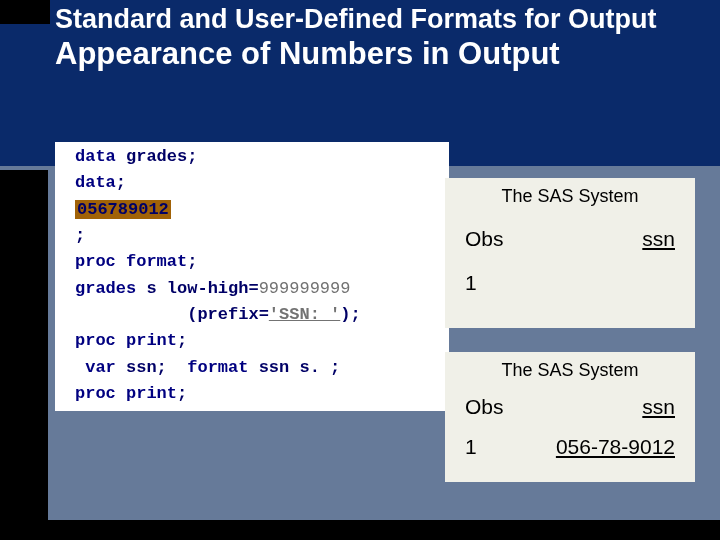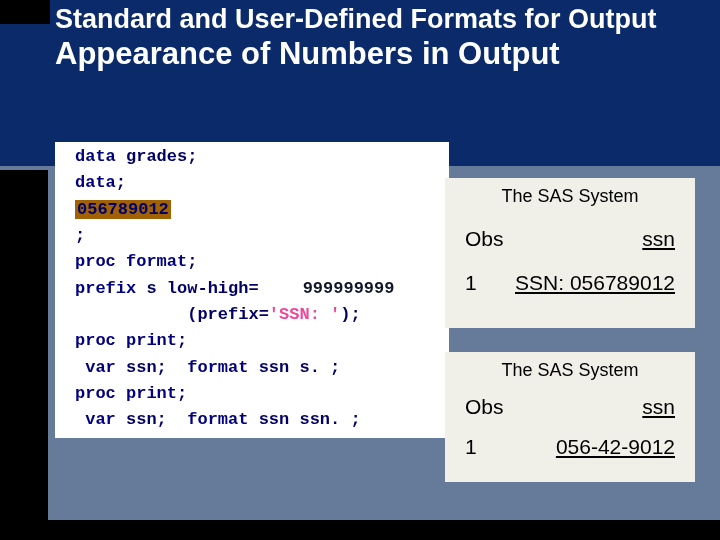--- a/index.html
+++ b/index.html
@@ -63,22 +63,22 @@
     background: #fff;
     font-family: "Courier New", monospace;
     font-size: 17px;
     line-height: 1.55;
     color: #000066;
     font-weight: bold;
     padding: 2px 4px 4px 20px;
   }
   .code-line { white-space: pre; }
   .kw      { color: #000080; font-weight: bold; }
-  .num     { color: #0f172a; font-weight: bold; margin-left: 44px; }
-  .str     { color: #ec4899; font-weight: bold; }
+  .num     { color: #737373; font-weight: normal; }
+  .str     { color: #737373; font-weight: bold; text-decoration: underline; }
   .highlight {
     background: #a16207;
     padding: 0 2px;
   }
 
   
   .out-box {
     position: absolute;
     background: #f0f0e8;
     font-family: "Arial Narrow", Arial, sans-serif;
@@ -119,45 +119,43 @@
   </div>
 
   <div class="black-box"></div>
 
   <div class="code-block">
     <div class="code-line"><span class="kw">data</span><span> grades;</span></div>
     <div class="code-line"><span class="kw">data</span><span>;</span></div>
     <div class="code-line"><span class="highlight">056789012</span></div>
     <div class="code-line"><span>;</span></div>
     <div class="code-line"><span class="kw">proc</span><span> </span><span class="kw">format</span><span>;</span></div>
-    <div class="code-line"><span class="kw">prefix</span><span> s low-high=</span><span class="num">999999999</span></div>
+    <div class="code-line"><span class="kw">grades</span><span> s low-high=</span><span class="num">999999999</span></div>
     <div class="code-line"><span>           (prefix=</span><span class="str">'SSN: '</span><span>);</span></div>
     <div class="code-line"><span class="kw">proc</span><span> </span><span class="kw">print</span><span>;</span></div>
     <div class="code-line"><span class="kw"> var</span><span> ssn;  </span><span class="kw">format</span><span> ssn s. ;</span></div>
     <div class="code-line"><span class="kw">proc</span><span> </span><span class="kw">print</span><span>;</span></div>
-    <div class="code-line"><span class="kw"> var</span><span> ssn;  </span><span class="kw">format</span><span> ssn ssn. ;</span></div>
   </div>
 
   <div id="out1" class="out-box">
     <div class="title">The SAS System</div>
     <div class="out-row out-hdr">
       <span class="c1">Obs</span>
       <span class="c2">ssn</span>
     </div>
     <div class="out-row out-data">
       <span class="c1">1</span>
-      <span class="c2">SSN: 056789012</span>
     </div>
   </div>
 
   <div id="out2" class="out-box">
     <div class="title">The SAS System</div>
     <div class="out-row out-hdr">
       <span class="c1">Obs</span>
       <span class="c2">ssn</span>
     </div>
     <div class="out-row out-data">
       <span class="c1">1</span>
-      <span class="c2">056-42-9012</span>
+      <span class="c2">056-78-9012</span>
     </div>
   </div>
 
 </div>
 
 </body></html>

